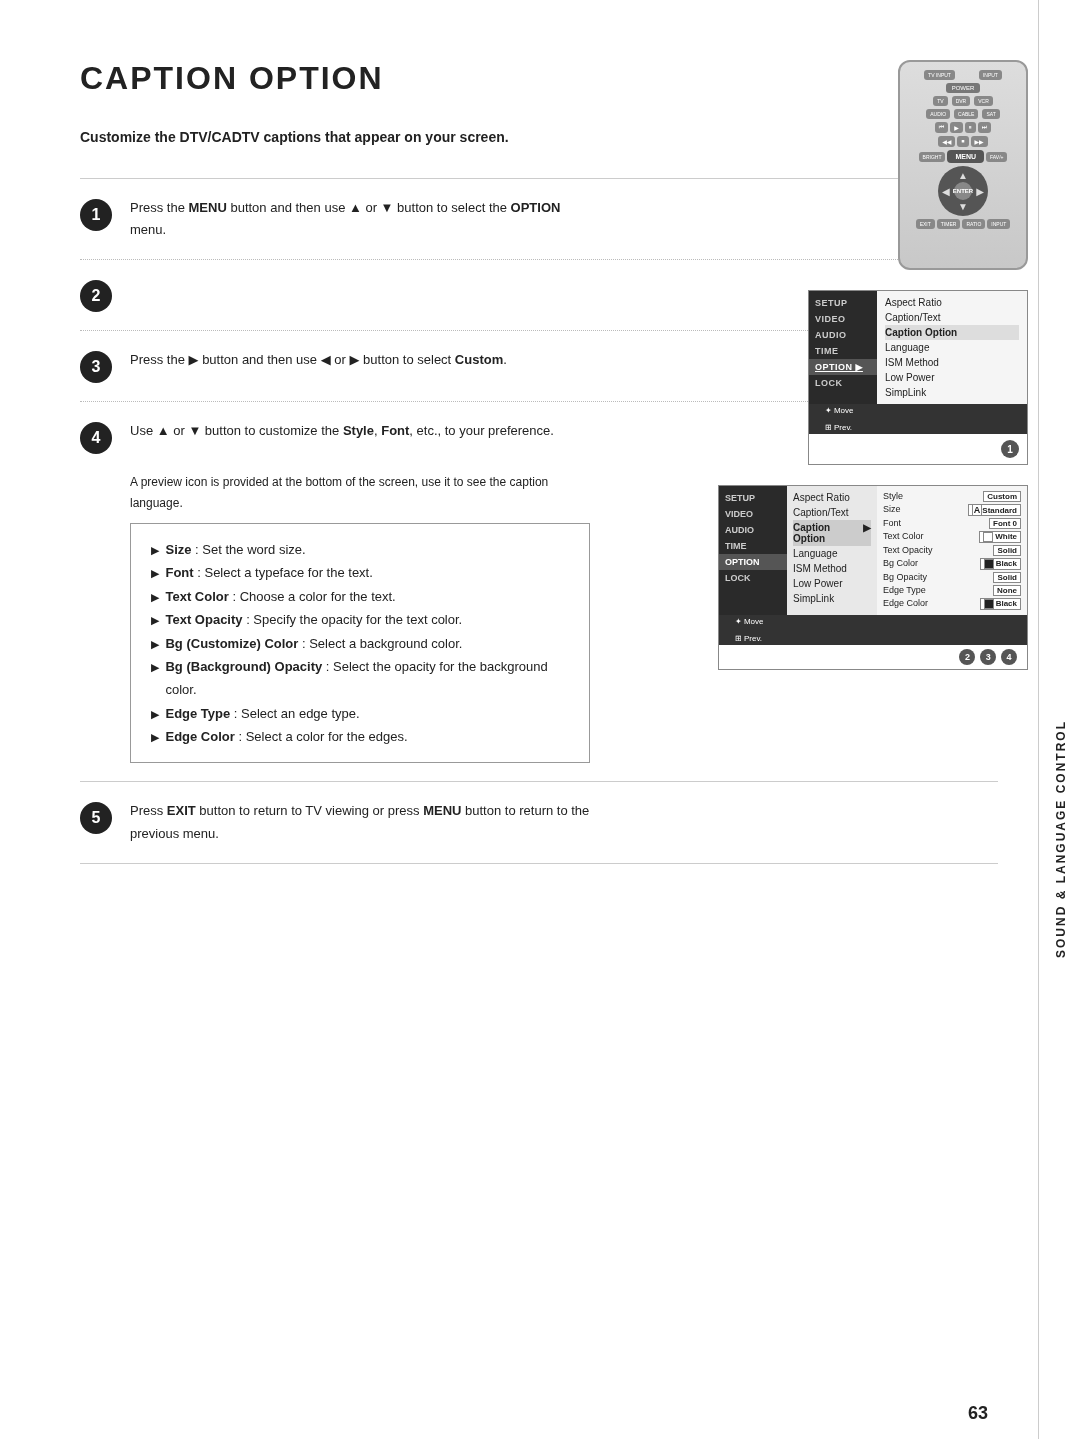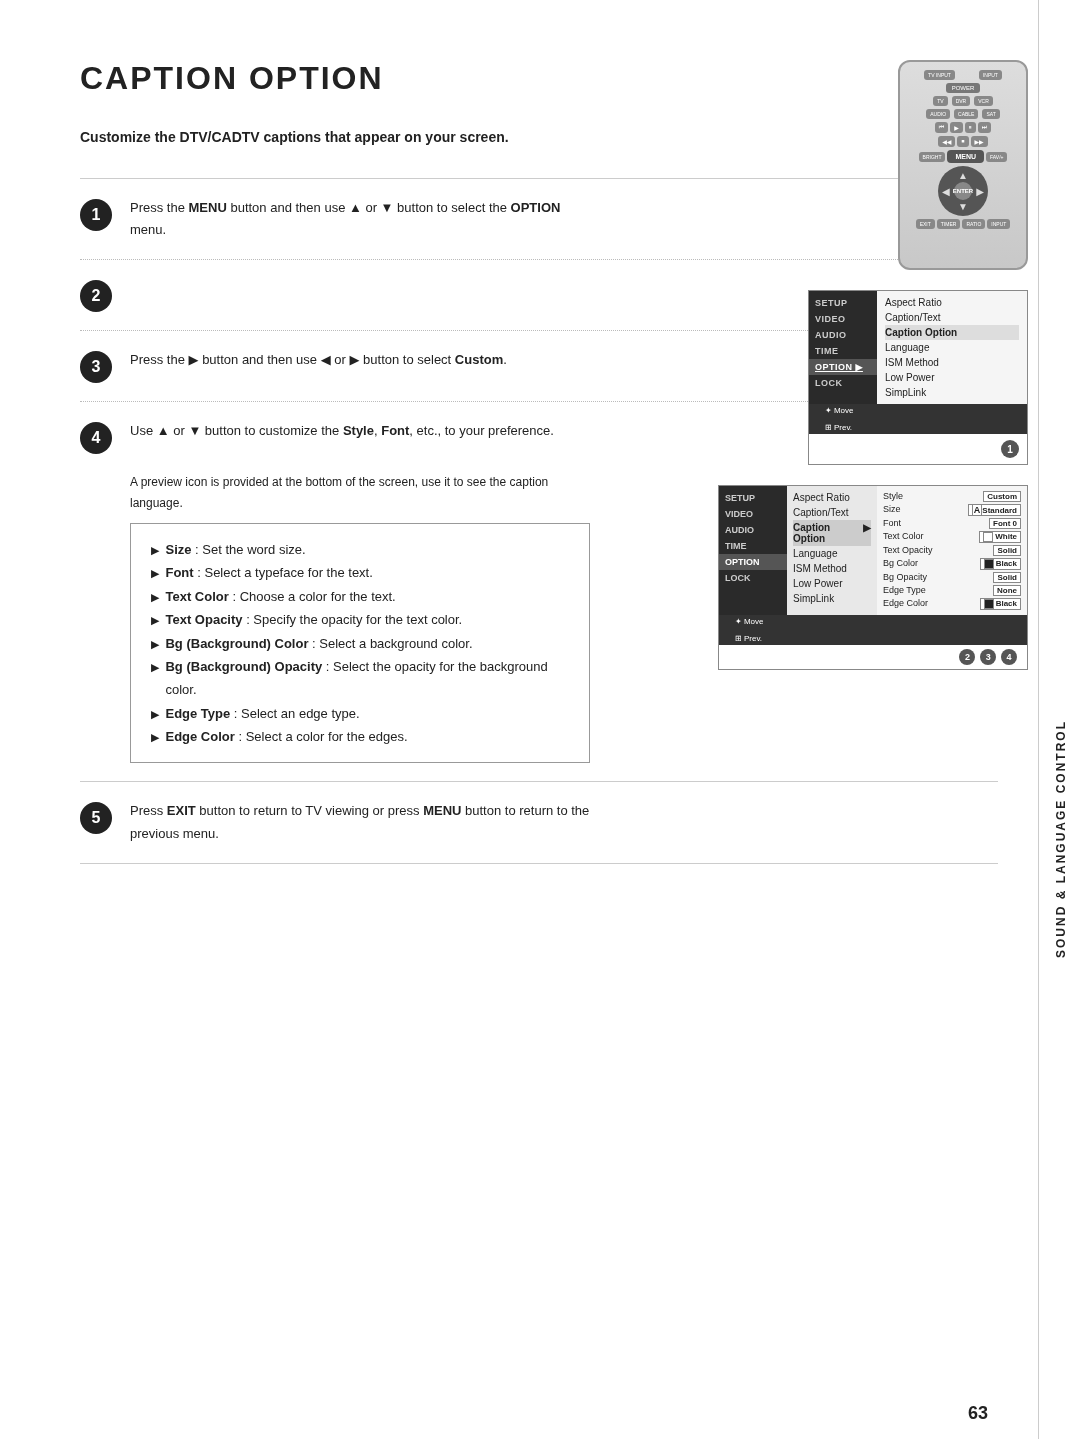--- a/index.html
+++ b/index.html
@@ -473,21 +473,21 @@
     <div class="bullet-item">
       <span class="arrow">▶</span>
       <span><b>Text Color</b> : Choose a color for the text.</span>
     </div>
     <div class="bullet-item">
       <span class="arrow">▶</span>
       <span><b>Text Opacity</b> : Specify the opacity for the text color.</span>
     </div>
     <div class="bullet-item">
       <span class="arrow">▶</span>
-      <span><b>Bg (Background) Color</b> : Select a background color.</span>
+      <span><b>Bg (Customize) Color</b> : Select a background color.</span>
     </div>
     <div class="bullet-item">
       <span class="arrow">▶</span>
       <span><b>Bg (Background) Opacity</b> : Select the opacity for the background color.</span>
     </div>
     <div class="bullet-item">
       <span class="arrow">▶</span>
       <span><b>Edge Type</b> : Select an edge type.</span>
     </div>
     <div class="bullet-item">

